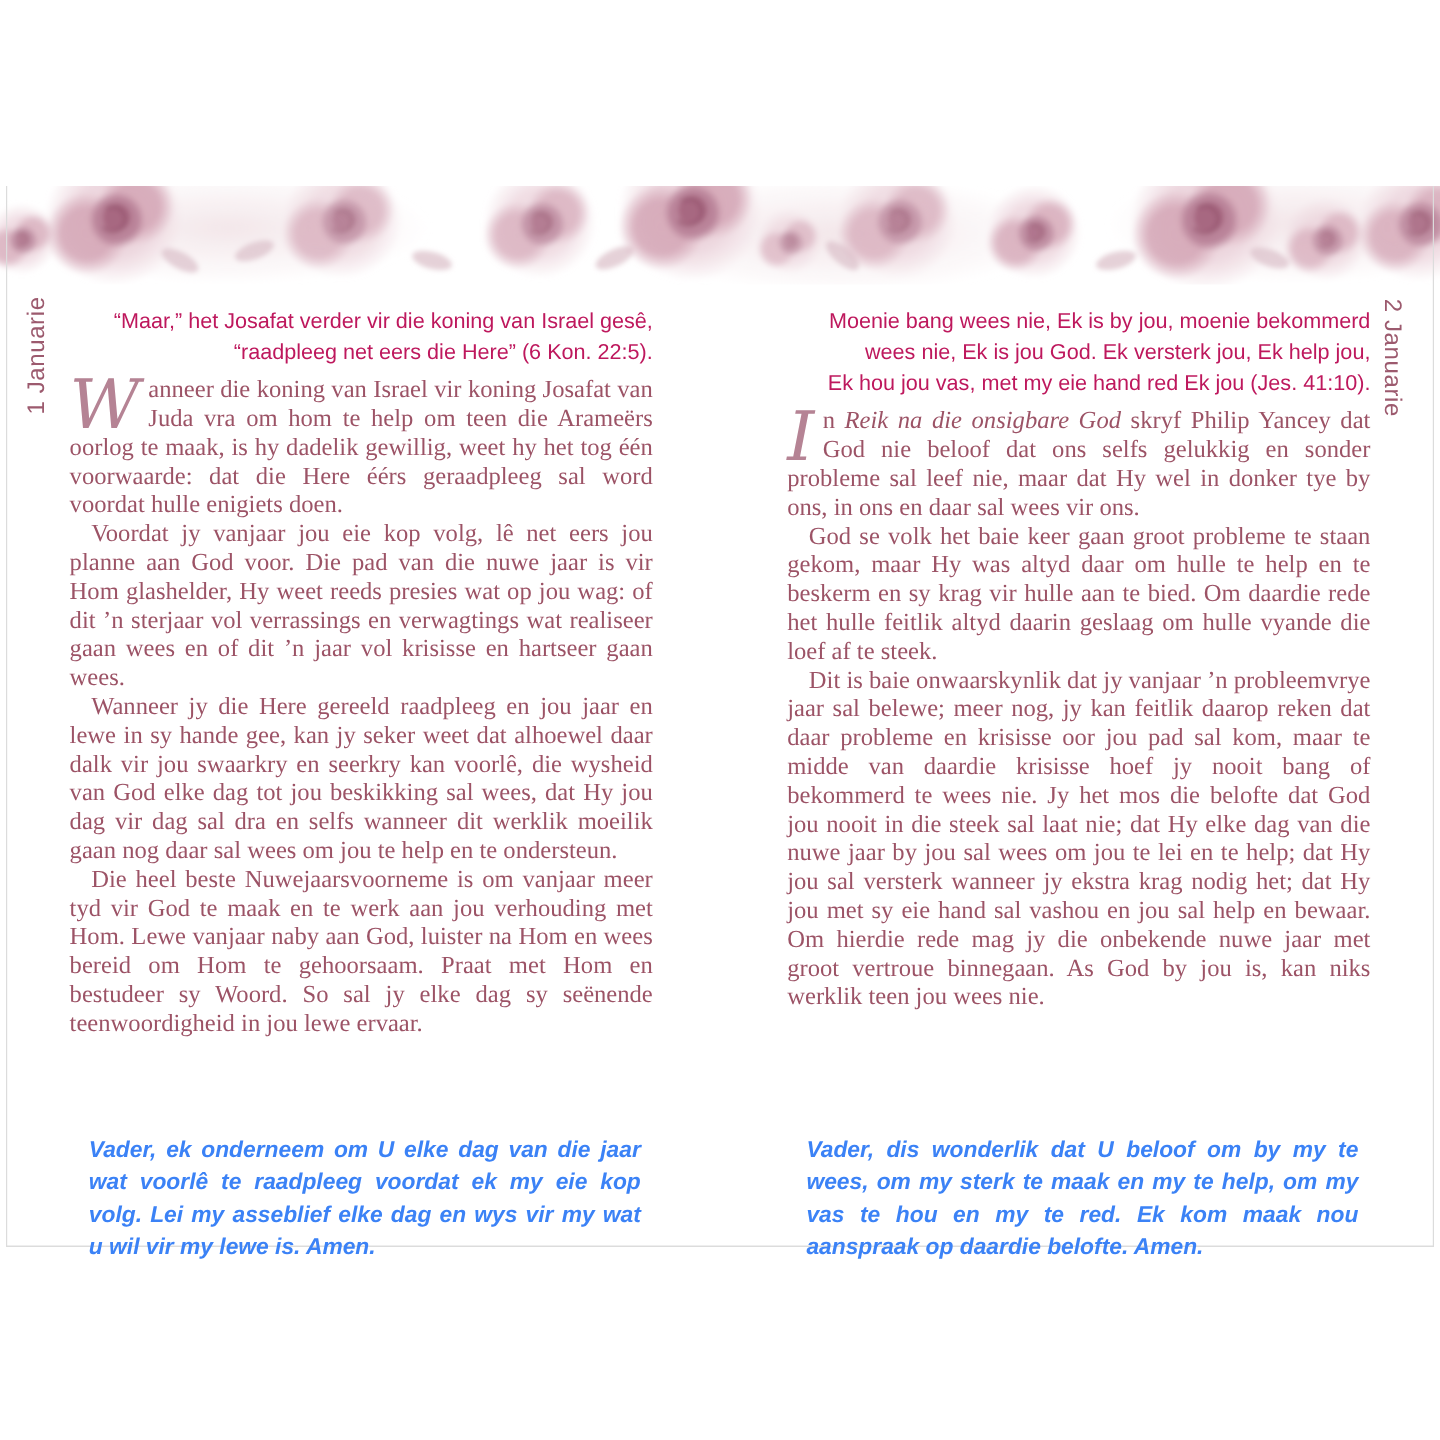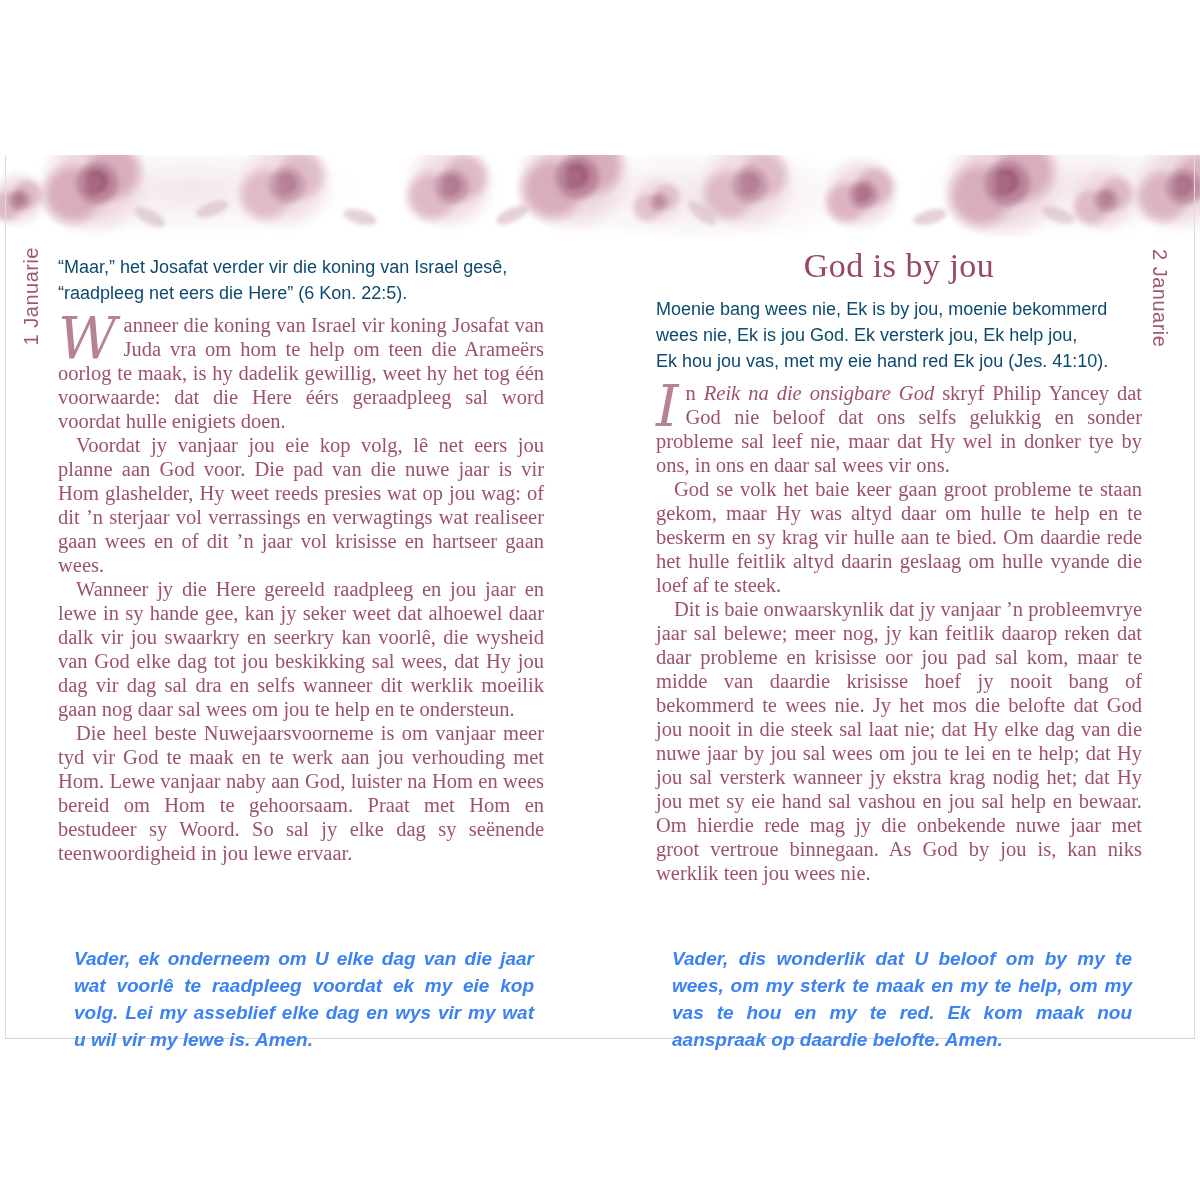--- a/index.html
+++ b/index.html
@@ -6,22 +6,22 @@
   .canvas{position:relative;width:1200px;height:1200px;background:#ffffff;overflow:hidden;
           font-family:"Liberation Serif", serif;}
   .rose-band{position:absolute;top:155px;left:0;width:1200px;height:82px;}
   .page-frame{position:absolute;top:155px;left:5px;width:1188px;height:883px;
               border-left:1px solid #dcdcdc;border-right:1px solid #dcdcdc;border-bottom:1px solid #d4d4d4;}
   .col{position:absolute;top:245px;width:486px;height:793px;color:#9c5366;}
   .col-left{left:58px;}
   .col-right{left:656px;}
   h1.title{margin:0;font-weight:normal;font-size:34px;line-height:42px;text-align:center;
            color:#99485f;letter-spacing:.5px;font-family:"Liberation Serif", serif;}
-  .quote{margin-top:9px;text-align:left;font-family:"Liberation Sans", sans-serif;
-         font-size:18px;line-height:26px;color:#0c4a6e;}
+  .quote{margin-top:9px;text-align:right;font-family:"Liberation Sans", sans-serif;
+         font-size:18px;line-height:26px;color:#be185d;}
   .bodytext{margin-top:7px;font-size:20.5px;line-height:24px;text-align:justify;color:#9c5366;}
   .bodytext p{margin:0;}
   .bodytext p + p{text-indent:18px;}
   .dropcap{float:left;font-family:"DejaVu Serif", serif;font-style:italic;
            font-size:57px;line-height:46px;height:46px;color:#b58394;padding:2px 7px 0 0;}
   .em-title{font-style:italic;}
   .prayer{position:absolute;top:700px;left:16px;right:10px;font-family:"Liberation Sans", sans-serif;
           font-style:italic;font-weight:bold;font-size:19px;line-height:27px;text-align:justify;color:#3b82f6;}
   .side-label{position:absolute;font-family:"Liberation Sans", sans-serif;font-size:20px;
               color:#9c5a6e;letter-spacing:.5px;white-space:nowrap;}
@@ -109,21 +109,20 @@
     <div class="bodytext">
       <p><span class="dropcap">W</span><span>anneer die koning van Israel vir koning Josafat van Juda vra om hom te help om teen die Arameërs oorlog te maak, is hy dadelik gewillig, weet hy het tog één voorwaarde: dat die Here éérs geraadpleeg sal word voordat hulle enigiets doen.</span></p>
       <p>Voordat jy vanjaar jou eie kop volg, lê net eers jou planne aan God voor. Die pad van die nuwe jaar is vir Hom glashelder, Hy weet reeds presies wat op jou wag: of dit ’n sterjaar vol verrassings en verwagtings wat realiseer gaan wees en of dit ’n jaar vol krisisse en hartseer gaan wees.</p>
       <p>Wanneer jy die Here gereeld raadpleeg en jou jaar en lewe in sy hande gee, kan jy seker weet dat alhoewel daar dalk vir jou swaarkry en seerkry kan voorlê, die wysheid van God elke dag tot jou beskikking sal wees, dat Hy jou dag vir dag sal dra en selfs wanneer dit werklik moeilik gaan nog daar sal wees om jou te help en te ondersteun.</p>
       <p>Die heel beste Nuwejaarsvoorneme is om vanjaar meer tyd vir God te maak en te werk aan jou verhouding met Hom. Lewe vanjaar naby aan God, luister na Hom en wees bereid om Hom te gehoorsaam. Praat met Hom en bestudeer sy Woord. So sal jy elke dag sy seënende teenwoordigheid in jou lewe ervaar.</p>
     </div>
     <div class="prayer">Vader, ek onderneem om U elke dag van die jaar wat voorlê te raadpleeg voordat ek my eie kop volg. Lei my asseblief elke dag en wys vir my wat u wil vir my lewe is. Amen.</div>
   </section>
 
   <section class="col col-right">
-    <h1 class="title">God is by jou</h1>
     <div class="quote">
       <div>Moenie bang wees nie, Ek is by jou, moenie bekommerd</div>
       <div>wees nie, Ek is jou God. Ek versterk jou, Ek help jou,</div>
       <div>Ek hou jou vas, met my eie hand red Ek jou (Jes. 41:10).</div>
     </div>
     <div class="bodytext">
       <p><span class="dropcap">I</span><span>n </span><span class="em-title">Reik na die onsigbare God</span><span> skryf Philip Yancey dat God nie beloof dat ons selfs gelukkig en sonder probleme sal leef nie, maar dat Hy wel in donker tye by ons, in ons en daar sal wees vir ons.</span></p>
       <p>God se volk het baie keer gaan groot probleme te staan gekom, maar Hy was altyd daar om hulle te help en te beskerm en sy krag vir hulle aan te bied. Om daardie rede het hulle feitlik altyd daarin geslaag om hulle vyande die loef af te steek.</p>
       <p>Dit is baie onwaarskynlik dat jy vanjaar ’n probleemvrye jaar sal belewe; meer nog, jy kan feitlik daarop reken dat daar probleme en krisisse oor jou pad sal kom, maar te midde van daardie krisisse hoef jy nooit bang of bekommerd te wees nie. Jy het mos die belofte dat God jou nooit in die steek sal laat nie; dat Hy elke dag van die nuwe jaar by jou sal wees om jou te lei en te help; dat Hy jou sal versterk wanneer jy ekstra krag nodig het; dat Hy jou met sy eie hand sal vashou en jou sal help en bewaar. Om hierdie rede mag jy die onbekende nuwe jaar met groot vertroue binnegaan. As God by jou is, kan niks werklik teen jou wees nie.</p>
     </div>

